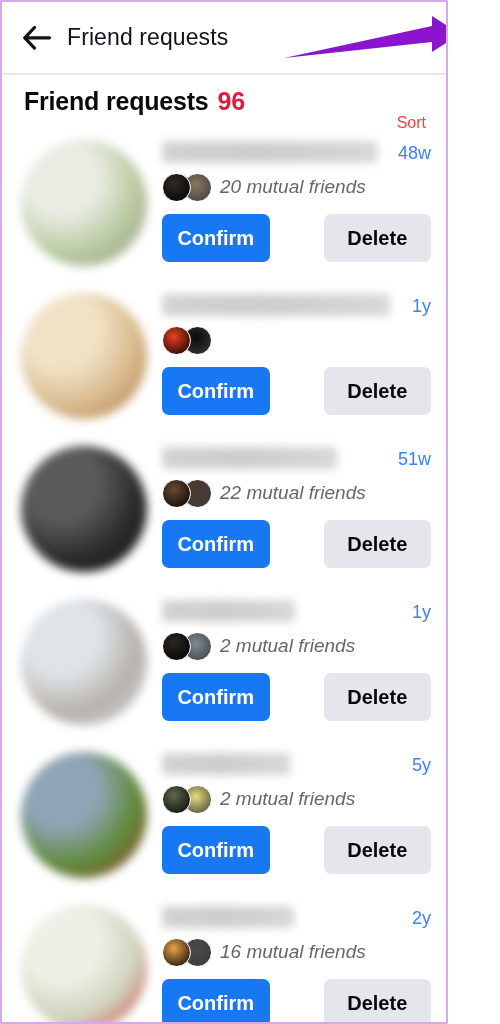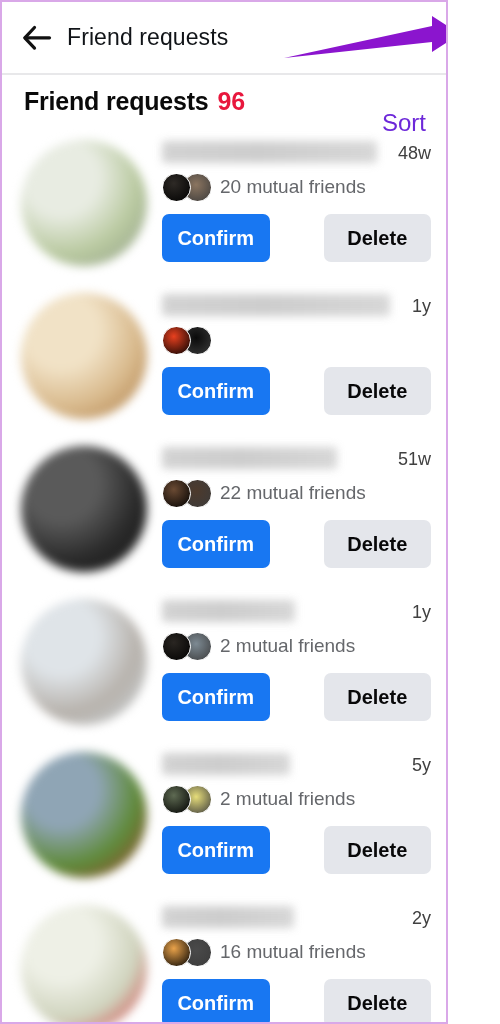--- a/index.html
+++ b/index.html
@@ -78,22 +78,22 @@
   #section-count {
     font-size:25px;
     font-weight:bold;
     color:#e8173d;
     margin-left:9px;
     letter-spacing:-0.2px;
     text-align:center;
   }
   #sort-btn {
     margin-left:auto;
-    font-size:24px;
-    color:#6d28d9;
+    font-size:16px;
+    color:#ef4444;
     margin-top:43px;
   }
 
   
   #request-list {
     position:relative;
   }
   .request-row {
     position:relative;
     height:153px;
@@ -129,30 +129,31 @@
     height:22px;
     border-radius:3px;
     background:linear-gradient(90deg,#cfcfcf 0%,#c9c9c9 45%,#d4d4d4 100%);
     filter:blur(4.2px);
     margin-top:8px;
     opacity:0.92;
   }
   .timestamp {
     margin-left:auto;
     font-size:18px;
-    color:#404040;
+    color:#3b82f6;
     padding-top:10px;
     white-space:nowrap;
   }
 
   .mutual-line {
     display:flex;
     align-items:center;
     height:36px;
     margin-top:-2px;
+    font-style:italic;
   }
   .mutual-avatars {
     position:relative;
     width:50px; height:29px;
     flex:0 0 auto;
   }
   .mf-av {
     position:absolute;
     top:0;
     width:29px; height:29px;

